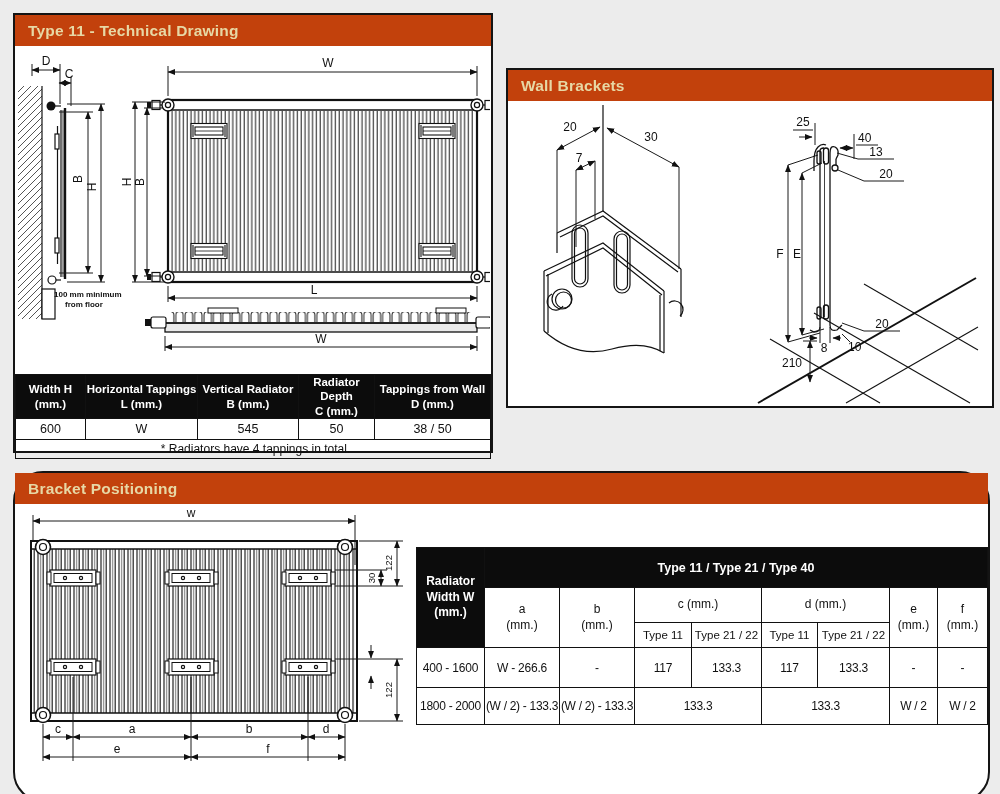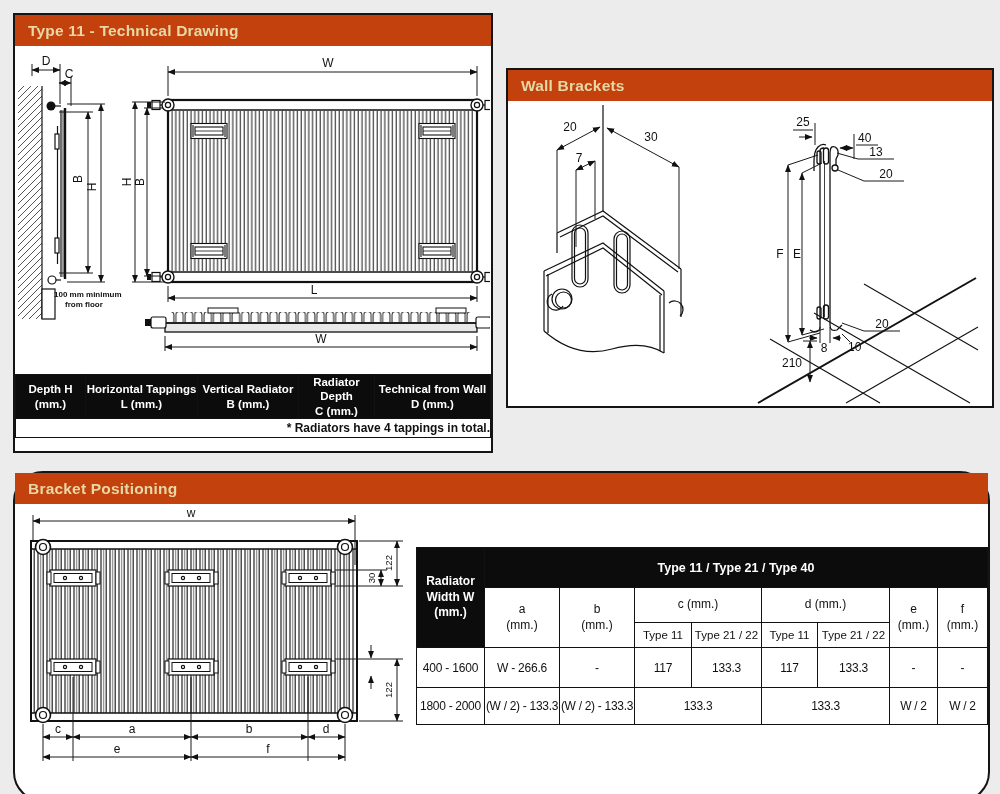--- a/index.html
+++ b/index.html
@@ -21,21 +21,21 @@
 
   table { border-collapse:collapse; table-layout:fixed; }
   td,th { border:1.6px solid #111; text-align:center; vertical-align:middle; overflow:hidden; }
   .dark { background:#0c0c0c; color:#fff; font-weight:bold; }
   .ml { white-space:pre-line; }
 
   
   #spec-table { width:100%; }
   #spec-table th { font-size:11.5px; height:36px; line-height:1.25; }
   #spec-table td.val { font-size:12.5px; height:21px; }
-  #spec-table td.foot { font-size:12px; font-weight:bold; text-align:right; padding-left:5px; height:19px; }
+  #spec-table td.foot { font-size:12px; font-weight:normal; text-align:center; padding-left:5px; height:19px; }
 
   
   #pos-table { position:absolute; left:401px; top:74px; width:572px; }
   #pos-table .corner { font-size:12px; line-height:1.3; }
   #pos-table .group { font-size:12.5px; height:40px; }
   #pos-table .sub { font-size:12px; font-weight:normal; white-space:pre-line; line-height:1.3; }
   #pos-table .typ { font-size:11.5px; font-weight:normal; height:25px; }
   #pos-table td.d1 { font-size:12px; height:40px; letter-spacing:-0.2px; }
   #pos-table td.d2 { font-size:12px; height:37px; letter-spacing:-0.3px; }
   #pos-svg { position:absolute; left:4px; top:32px; }
@@ -213,30 +213,37 @@
   <table id="spec-table">
     <colgroup>
         <col style="width:70px">
         <col style="width:112px">
         <col style="width:101px">
         <col style="width:76px">
         <col>
       </colgroup>
     <tbody>
         <tr>
-      <th class="dark ml">Depth H
+      <th class="dark ml">Width H
 (mm.)</th>
       <th class="dark ml">Horizontal Tappings
 L (mm.)</th>
       <th class="dark ml">Vertical Radiator
 B (mm.)</th>
       <th class="dark ml">Radiator Depth
 C (mm.)</th>
-      <th class="dark ml">Technical from Wall
+      <th class="dark ml">Tappings from Wall
 D (mm.)</th>
+    </tr>
+    <tr>
+      <td class="val">600</td>
+      <td class="val">W</td>
+      <td class="val">545</td>
+      <td class="val">50</td>
+      <td class="val">38 / 50</td>
     </tr>
     <tr>
       <td class="foot" colspan="5">* Radiators have 4 tappings in total.</td>
     </tr>
   </tbody>
     </table>
 </div>
 
 <div class="panel" id="panel-brackets">
   <div class="panel-header">Wall Brackets</div>

